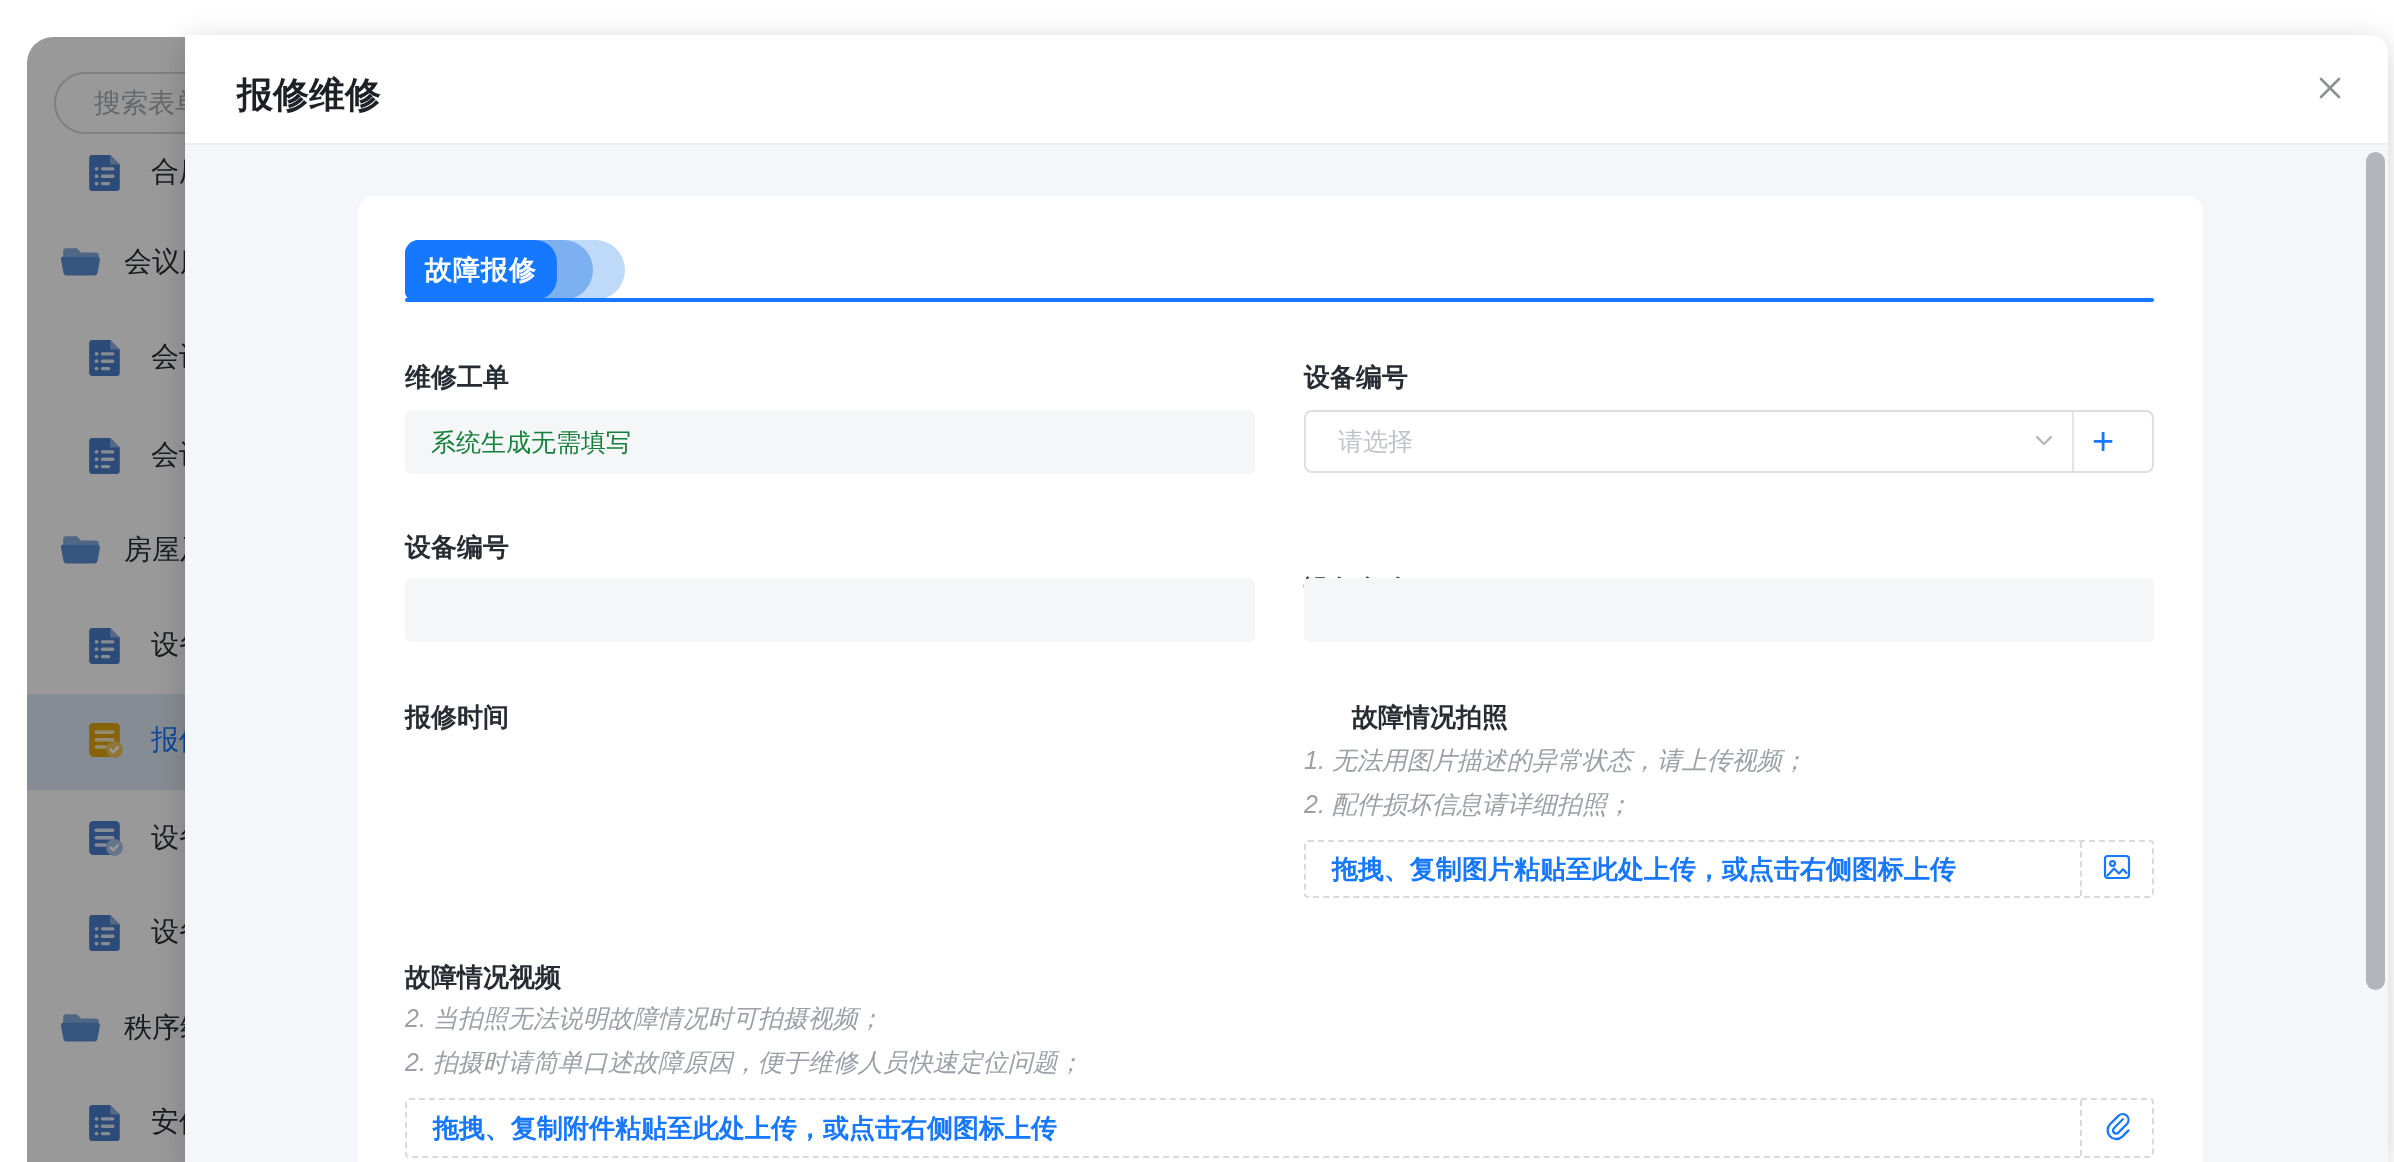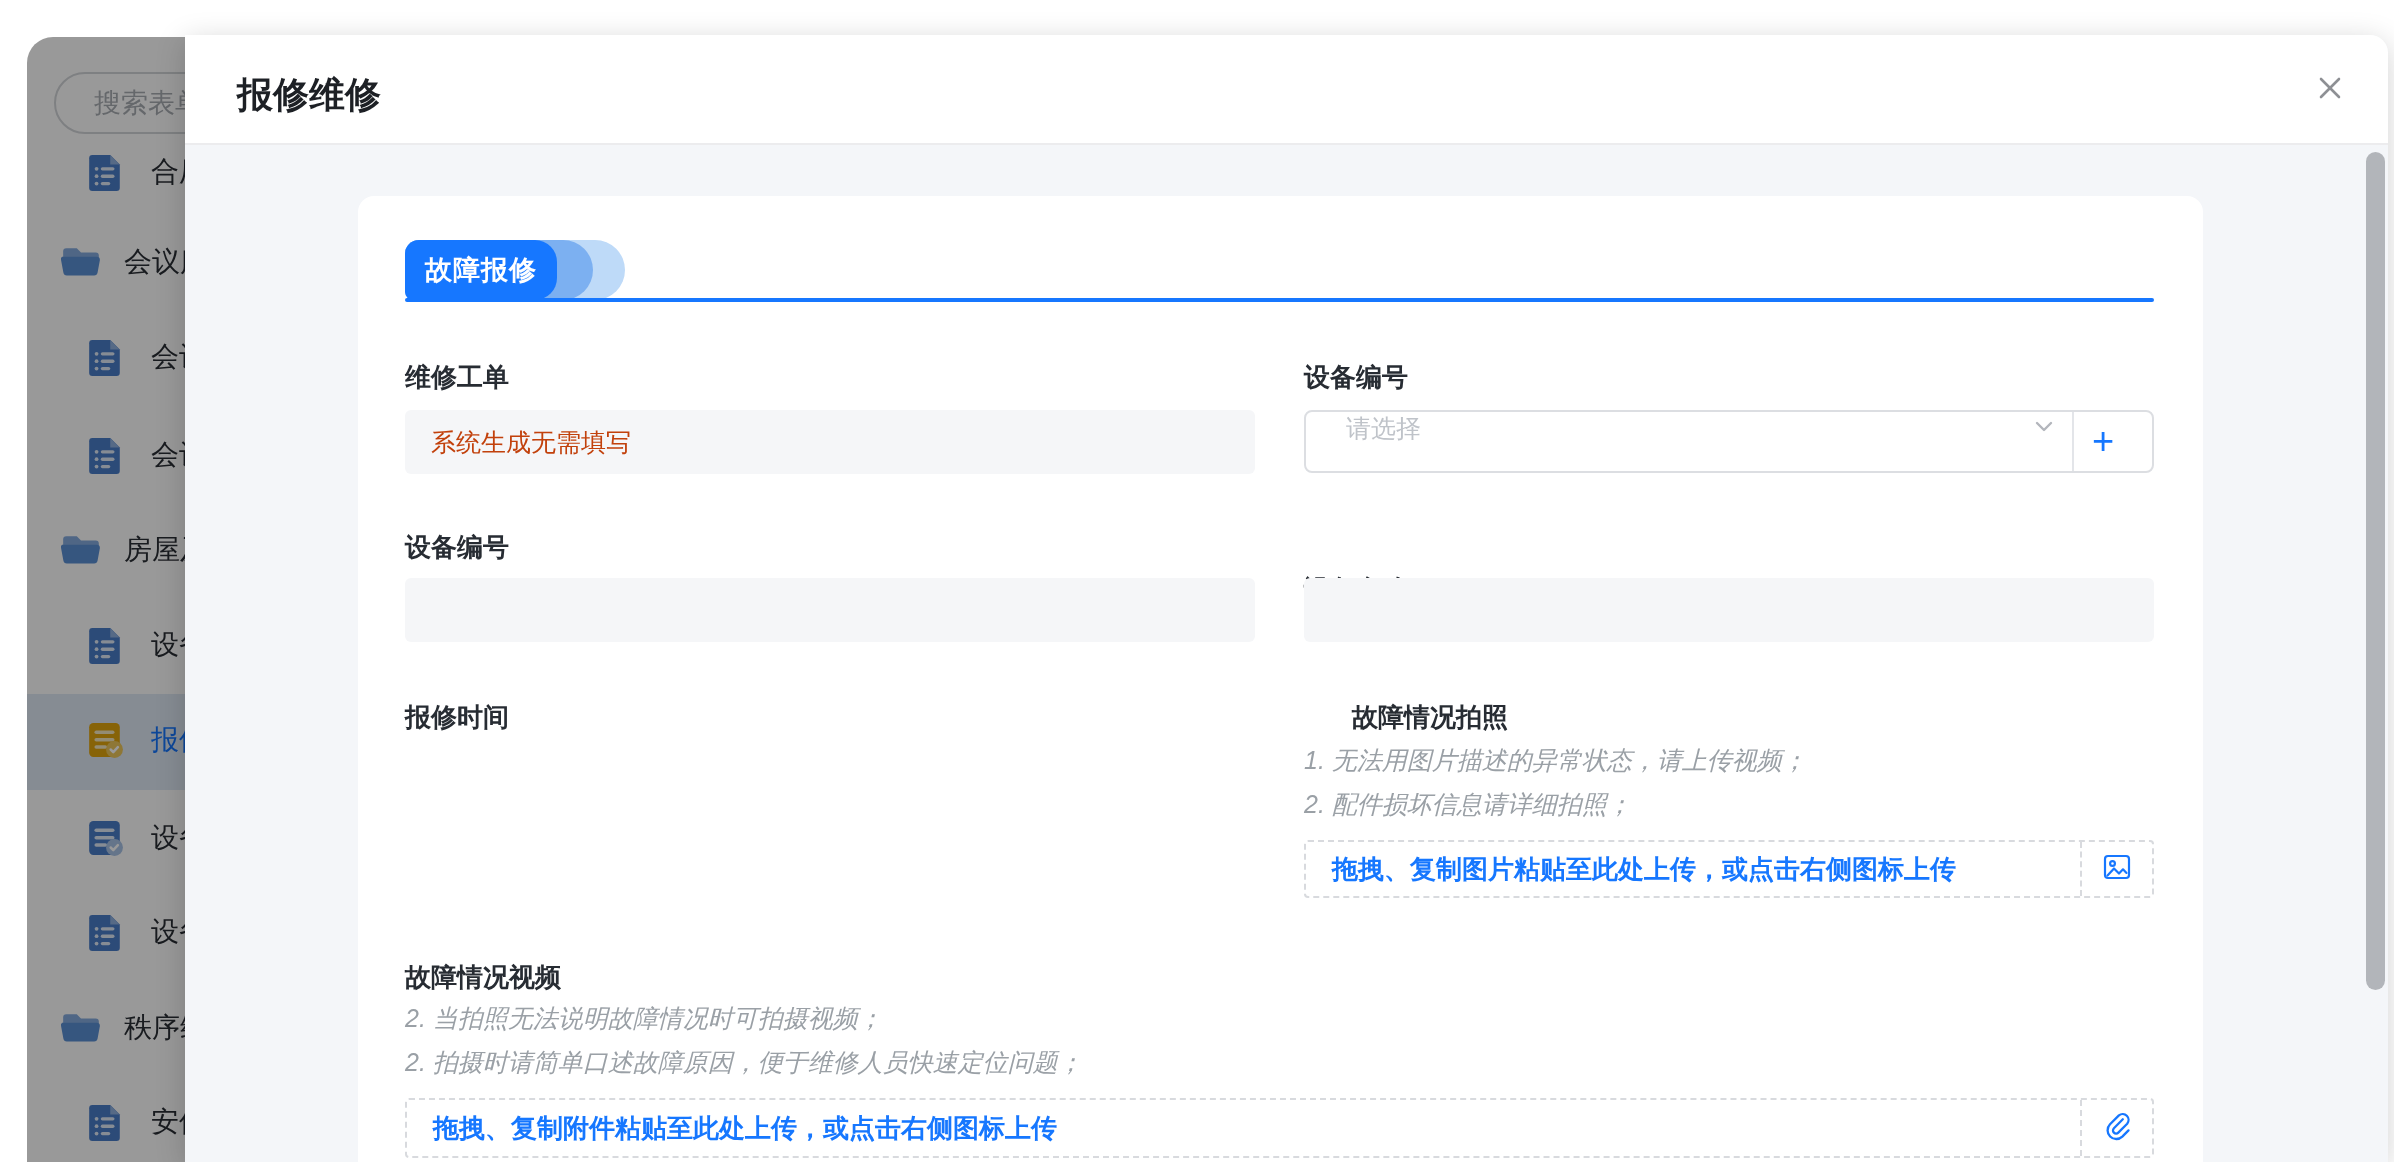--- a/index.html
+++ b/index.html
@@ -44,23 +44,23 @@
   .tab-layer2 { position:absolute; left:0; top:0; width:188px; height:60px; background:#7cb0f1; border-radius:14px 30px 30px 10px; }
   .tab-main   { position:absolute; left:0; top:0; width:152px; height:60px; background:#1677ff; border-radius:14px 22px 22px 8px;
                 display:flex; align-items:center; justify-content:center; }
   .tab-main span { color:#ffffff; font-size:27px; font-weight:700; letter-spacing:1px; }
   .tab-underline { position:absolute; left:0; top:58px; width:1749px; height:4px; background:#1677ff; border-radius:2px; }
 
   
   .f-label { position:absolute; font-size:26px; font-weight:700; color:#272c33; white-space:nowrap; }
   .f-note  { position:absolute; font-size:25px; color:#9aa0a6; white-space:nowrap;font-style:italic; }
   .inp-gray { position:absolute; width:850px; height:64px; background:#f5f6f8; border-radius:6px;
-              display:flex; align-items:center; padding-left:26px; font-size:25px; color:#c2410c; }
+              display:flex; align-items:center; padding-left:26px; font-size:25px; color:#15803d; }
   .inp-white { position:absolute; width:850px; height:63px; background:#ffffff; border:2px solid #dcdee2;
-               border-radius:8px; display:flex; padding:0 20px 0 40px; }
+               border-radius:8px; display:flex; align-items:center; padding:0 20px 0 32px; }
   .inp-white .val { flex:1; font-size:25px; color:#3a3f46; }
   .inp-white .ph  { flex:1; font-size:25px; color:#bfc3c9; }
   .sel-divider { width:0; height:100%; border-left:2px solid #e3e5e9; margin:0 0 0 14px; }
   .plus-cell { width:58px; height:100%; display:flex; align-items:center; justify-content:center;
                font-size:38px; color:#1677ff; font-weight:400; cursor:pointer; }
   .upload-bar { position:absolute; background:#ffffff; border:2px dashed #d8dade; border-radius:4px;
                 display:flex; align-items:stretch;gap:16px; }
   .upload-text { flex:1; display:flex; align-items:center; padding-left:26px;
                  font-size:26px; font-weight:600; color:#1677ff; white-space:nowrap; overflow:hidden; }
   .upload-icon-cell { flex:0 0 72px; border-left:2px dashed #d8dade; display:flex; align-items:center; justify-content:center; cursor:pointer; }

